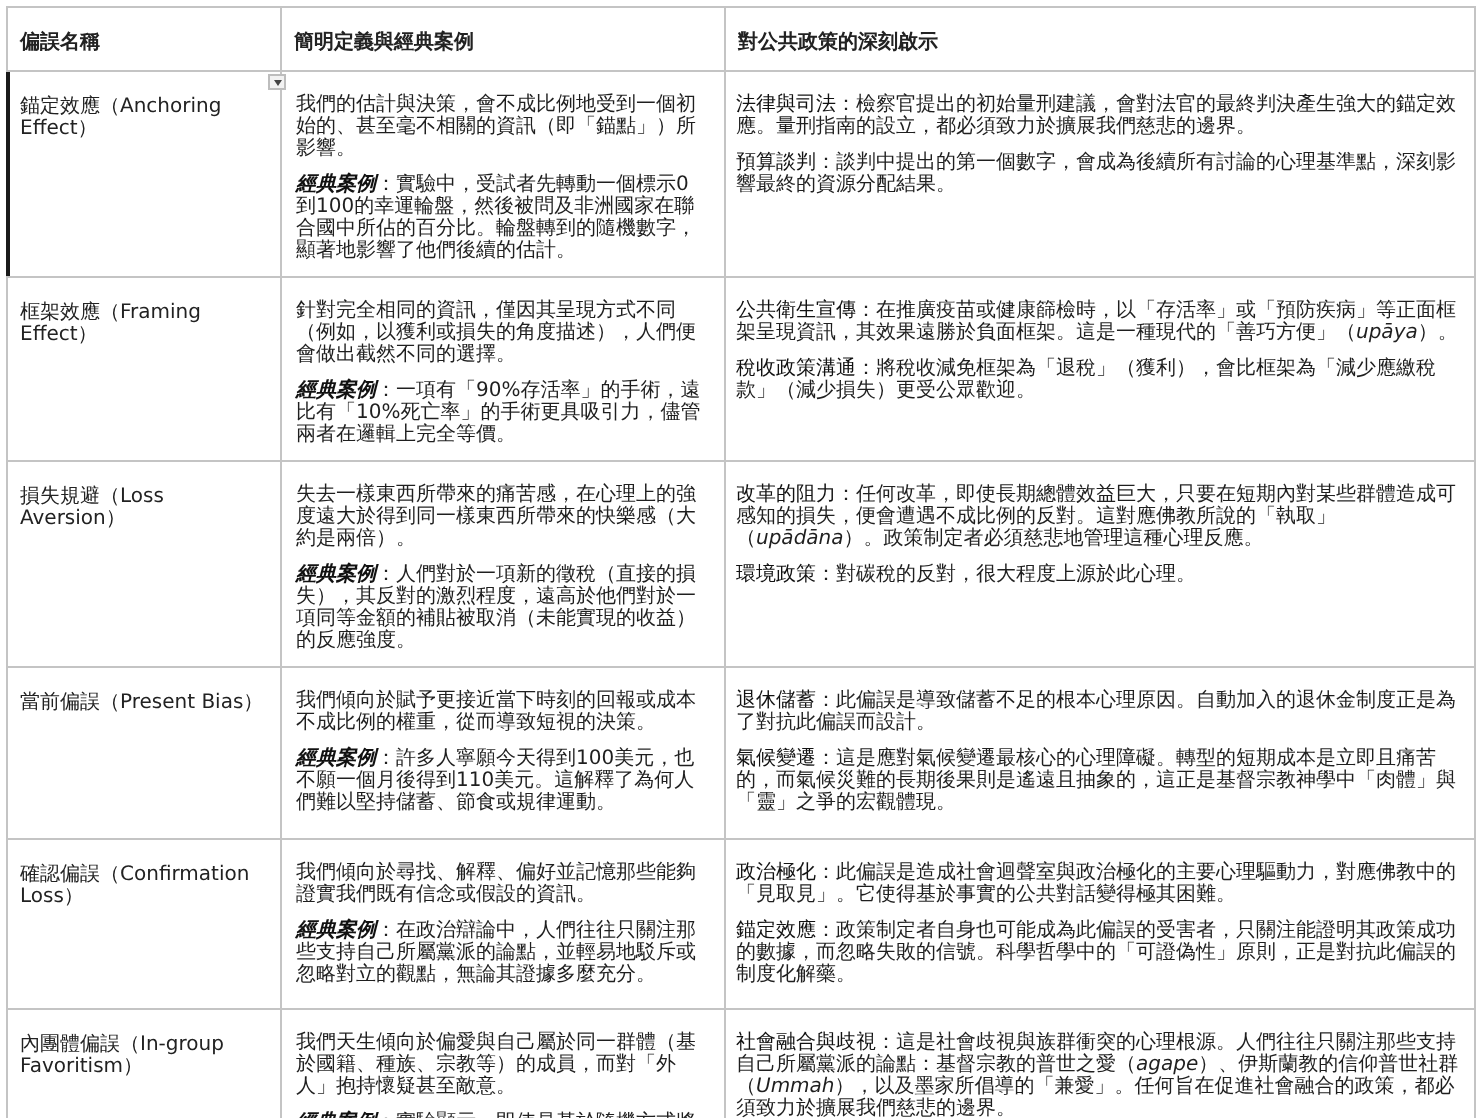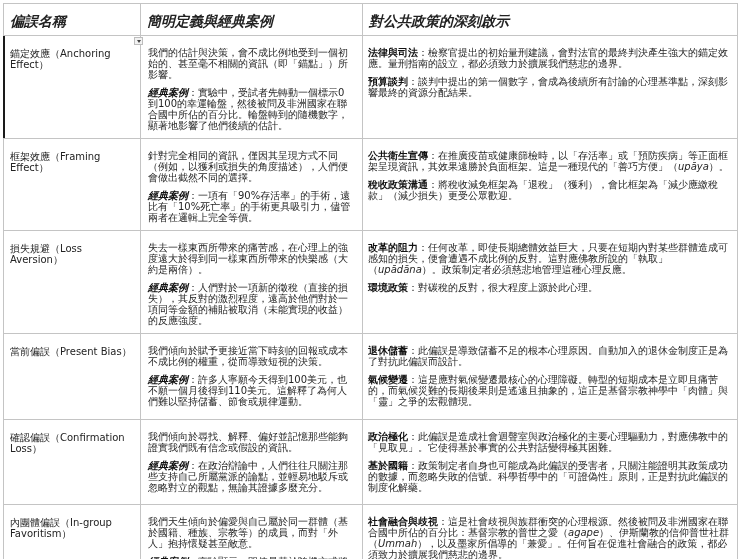--- a/index.html
+++ b/index.html
@@ -31,36 +31,35 @@
       font-weight: normal;
     }
     col.c1 { width: 137px; }
     col.c2 { width: 222px; }
     col.c3 { width: 375px; }
 
     tr.header-row th {
       height: 32px;
       padding: 12px 6px 0 6px;
       font-weight: bold;
-      font-size: 14px;
+      font-size: 10px;
       color: #222;
-      font-style: italic;
     }
     tr.body-row td { padding: 0; }
     td.name-cell {
       padding: 12px 6px 0 6px !important;
       font-weight: bold;
       color: #222;
       position: relative;
     }
     td.def-cell { padding: 11px 8px 0 7px !important; }
     td.policy-cell { padding: 11px 6px 0 5px !important; }
 
     p.para { margin-bottom: 7px; }
-    .bold-label { font-weight: bold; color: #111; }
+    .bold-label { font-weight: normal; color: #111; }
     .ital-bold { font-weight: bold; font-style: italic; color: #111; }
     .italic { font-style: italic; margin-top: 36px; }
 
     .dropdown-handle {
       position: absolute;
       right: -3px;
       top: 1px;
       width: 9px;
       height: 8px;
       background: #f2f2f2;
@@ -166,30 +165,30 @@
     <tr class="body-row" style="height:85px;">
       <td class="name-cell">
         <span>確認偏誤（Confirmation Loss）</span>
       </td>
       <td class="def-cell">
         <p class="para">我們傾向於尋找、解釋、偏好並記憶那些能夠證實我們既有信念或假設的資訊。</p>
         <p class="para"><span class="ital-bold">經典案例</span><span>：在政治辯論中，人們往往只關注那些支持自己所屬黨派的論點，並輕易地駁斥或忽略對立的觀點，無論其證據多麼充分。</span></p>
       </td>
       <td class="policy-cell">
         <p class="para"><span class="bold-label">政治極化</span><span>：此偏誤是造成社會迴聲室與政治極化的主要心理驅動力，對應佛教中的「見取見」。它使得基於事實的公共對話變得極其困難。</span></p>
-        <p class="para"><span class="bold-label">基於國籍</span><span>：政策制定者自身也可能成為此偏誤的受害者，只關注能證明其政策成功的數據，而忽略失敗的信號。科學哲學中的「可證偽性」原則，正是對抗此偏誤的制度化解藥。</span></p>
+        <p class="para"><span class="bold-label">錨定效應</span><span>：政策制定者自身也可能成為此偏誤的受害者，只關注能證明其政策成功的數據，而忽略失敗的信號。科學哲學中的「可證偽性」原則，正是對抗此偏誤的制度化解藥。</span></p>
       </td>
     </tr>
 
     <tr class="body-row" style="height:87px;">
       <td class="name-cell">
         <span>內團體偏誤（In-group Favoritism）</span>
       </td>
       <td class="def-cell">
         <p class="para">我們天生傾向於偏愛與自己屬於同一群體（基於國籍、種族、宗教等）的成員，而對「外人」抱持懷疑甚至敵意。</p>
         <p class="para"><span class="ital-bold">經典案例</span><span>：實驗顯示，即使是基於隨機方式將人們分組，他們也會在後續的資源分配任務中，系統性地偏袒自己組內的成員。</span></p>
       </td>
       <td class="policy-cell">
-        <p class="para"><span class="bold-label">社會融合與歧視</span><span>：這是社會歧視與族群衝突的心理根源。然後被問及非洲國家在聯合國中所佔的百分比：基督宗教的普世之愛（</span><span class="italic">agape</span><span>）、伊斯蘭教的信仰普世社群（</span><span class="italic">Ummah</span><span>），以及墨家所倡導的「兼愛」。任何旨在促進社會融合的政策，都必須致力於擴展我們慈悲的邊界。</span></p>
+        <p class="para"><span class="bold-label">社會融合與歧視</span><span>：這是社會歧視與族群衝突的心理根源。人們往往只關注那些支持自己所屬黨派的論點：基督宗教的普世之愛（</span><span class="italic">agape</span><span>）、伊斯蘭教的信仰普世社群（</span><span class="italic">Ummah</span><span>），以及墨家所倡導的「兼愛」。任何旨在促進社會融合的政策，都必須致力於擴展我們慈悲的邊界。</span></p>
       </td>
     </tr>
   </tbody>
 </table>
 
 </body></html>

